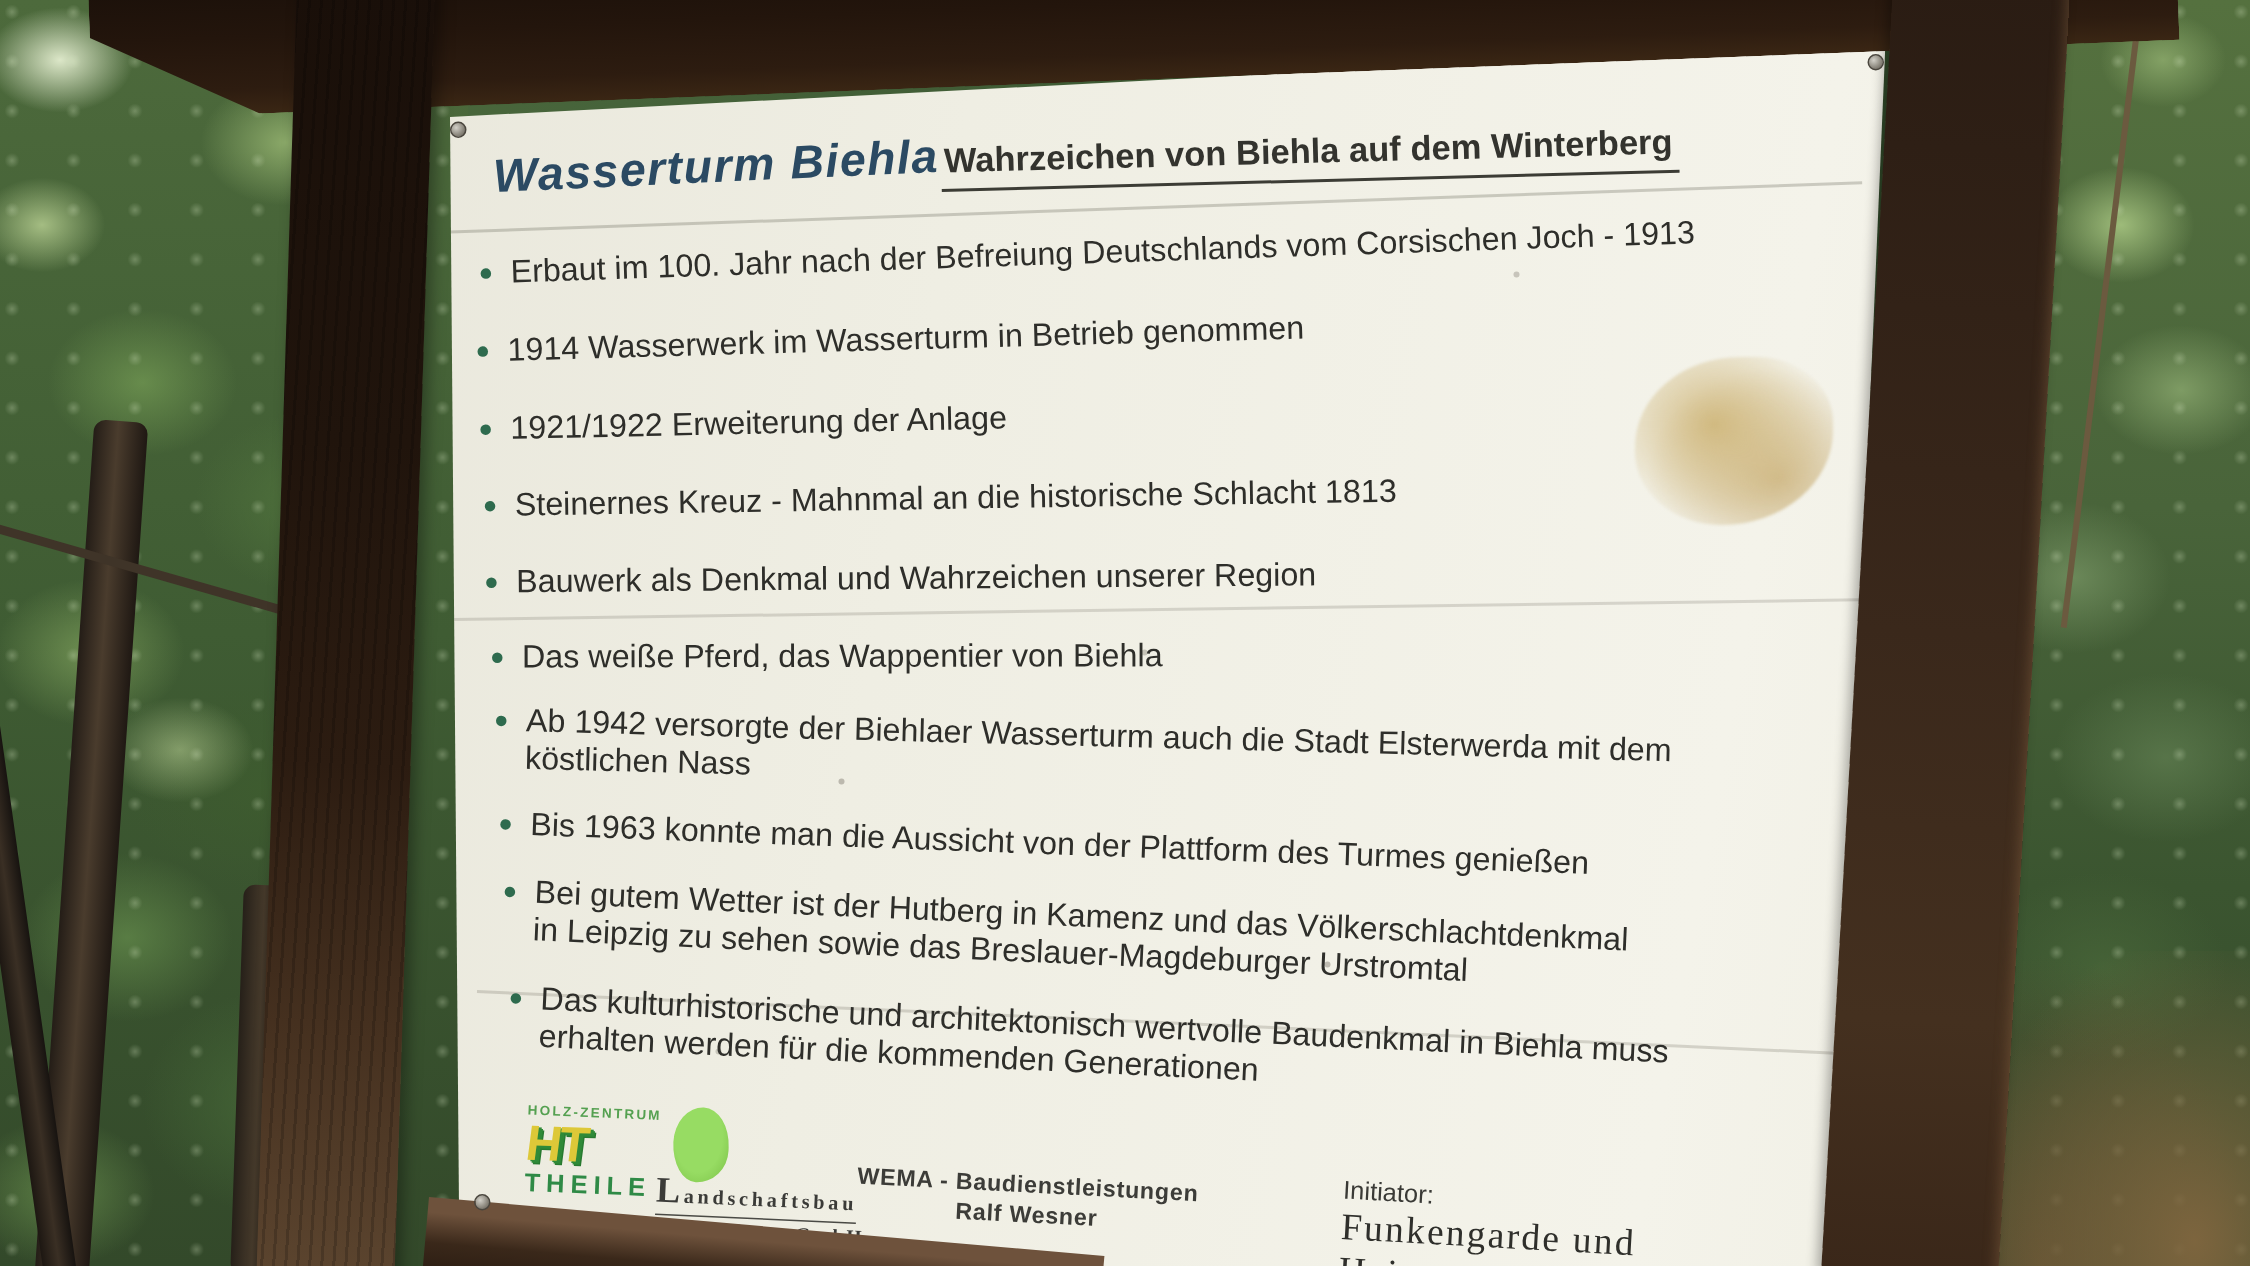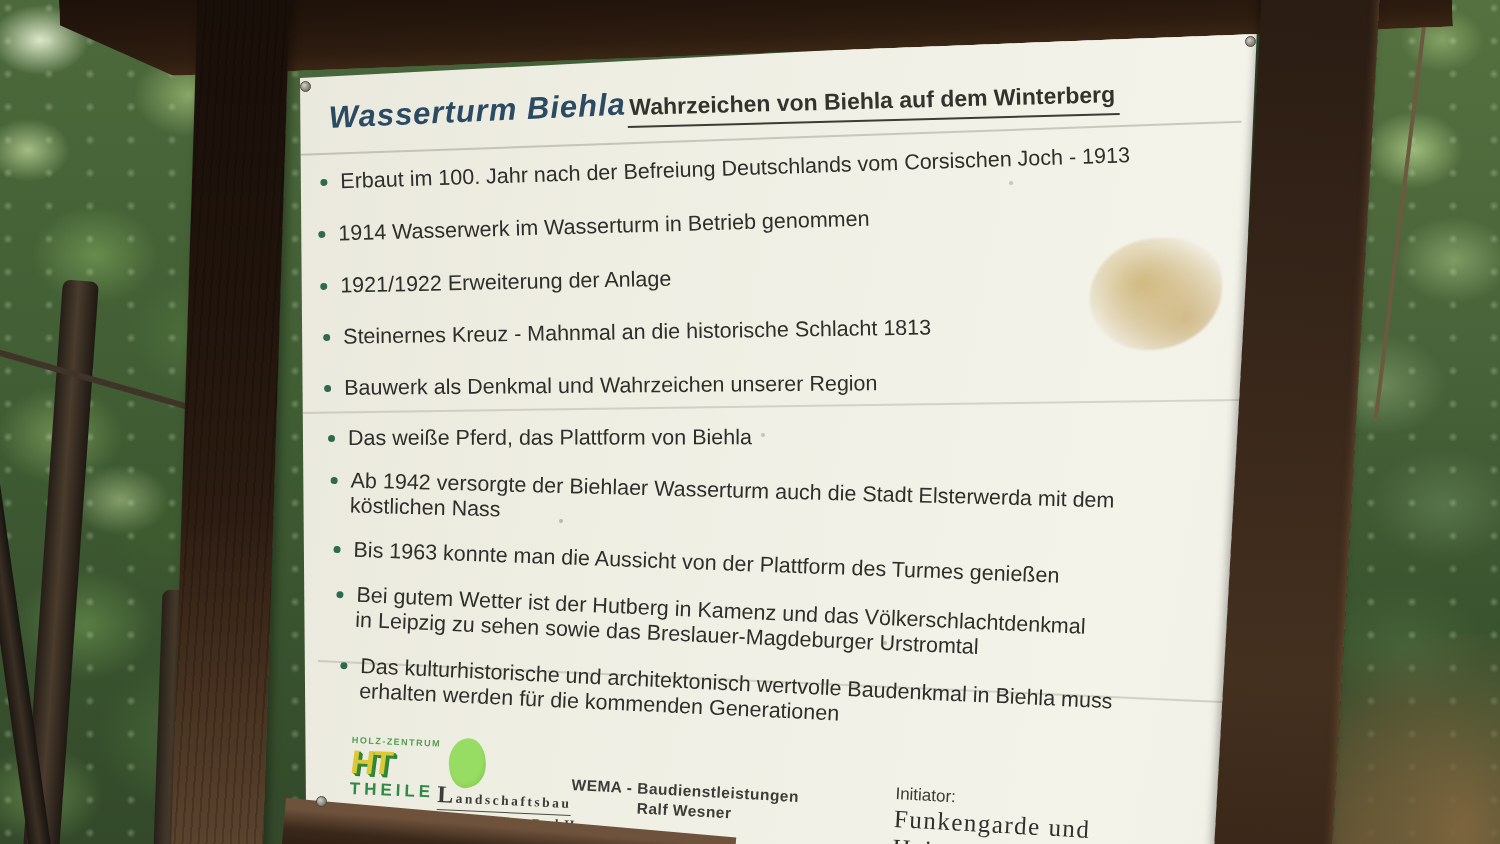--- a/index.html
+++ b/index.html
@@ -219,21 +219,21 @@
         </li>
         <li class="bullet">
           <span class="dot"></span>
           <span class="btxt">
             <div>Bauwerk als Denkmal und Wahrzeichen unserer Region</div>
           </span>
         </li>
         <li class="bullet">
           <span class="dot"></span>
           <span class="btxt">
-            <div>Das weiße Pferd, das Plattform von Biehla</div>
+            <div>Das weiße Pferd, das Wappentier von Biehla</div>
           </span>
         </li>
         <li class="bullet">
           <span class="dot"></span>
           <span class="btxt">
             <div>Ab 1942 versorgte der Biehlaer Wasserturm auch die Stadt Elsterwerda mit dem</div>
             <div>köstlichen Nass</div>
           </span>
         </li>
         <li class="bullet">

